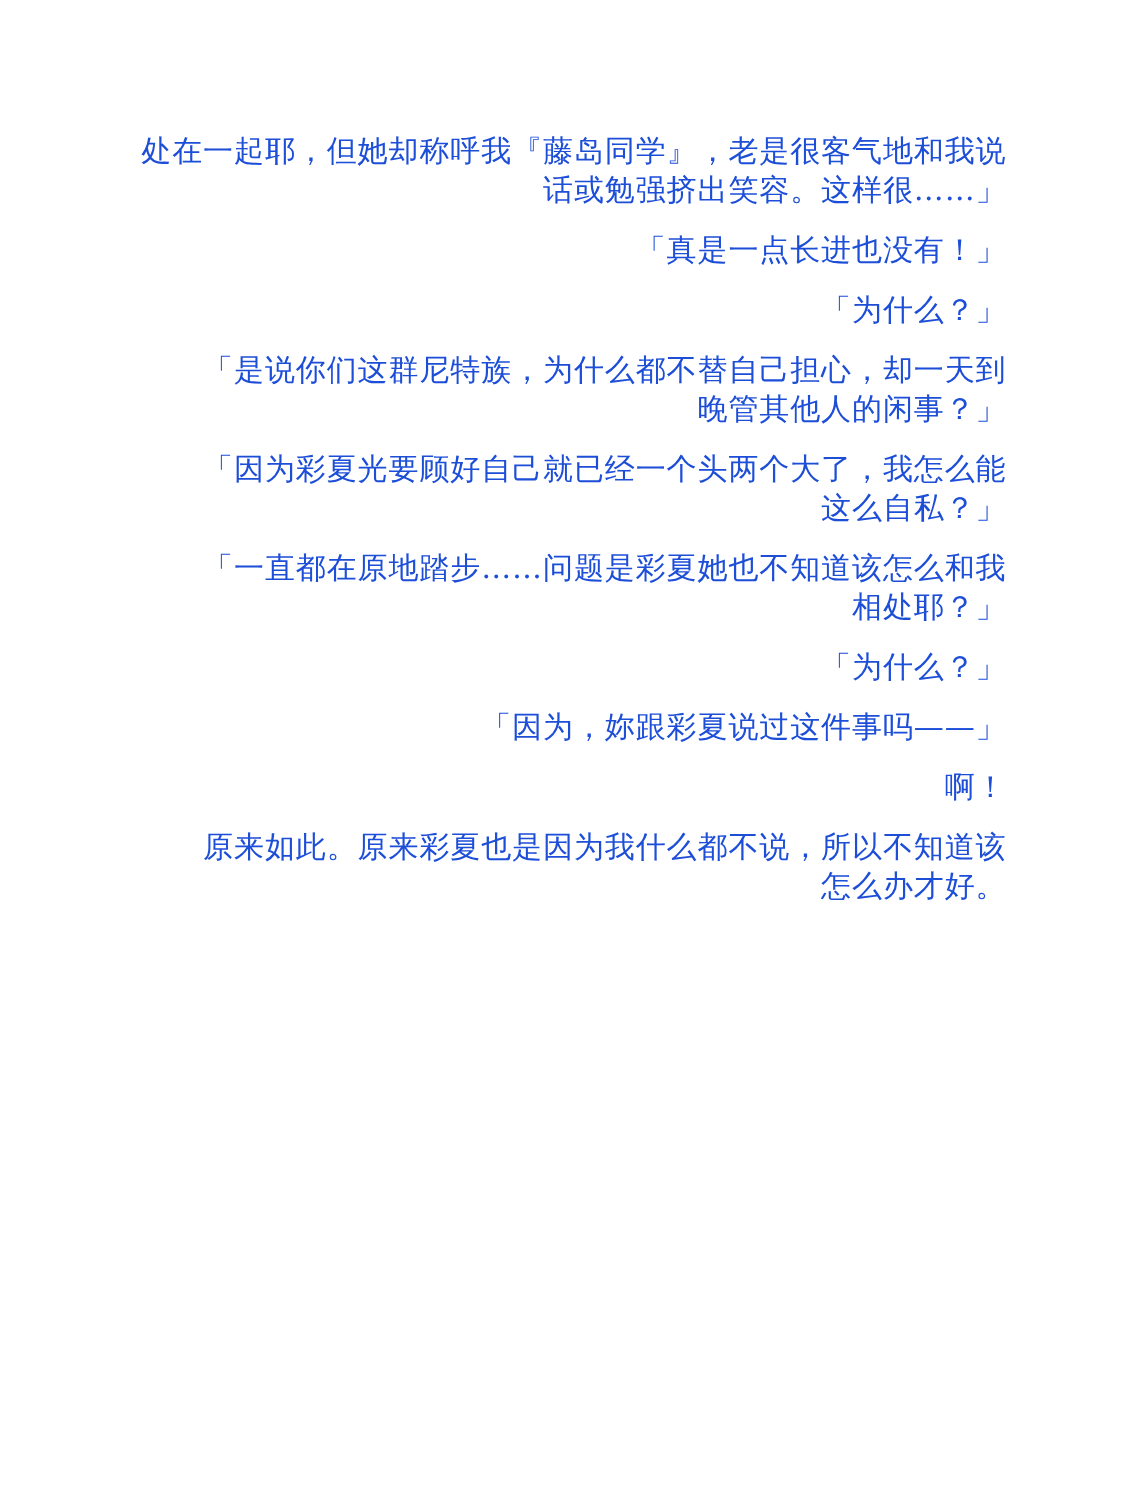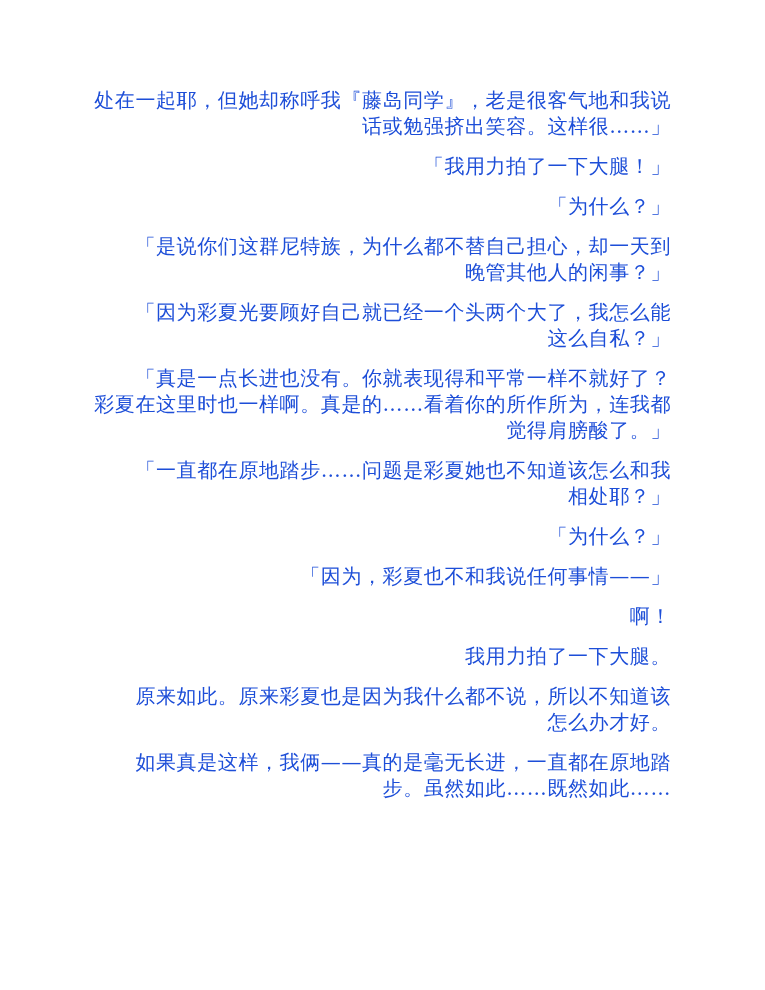--- a/index.html
+++ b/index.html
@@ -22,25 +22,22 @@
     word-break: break-all;
   }
   .para.indent { text-indent: 36px; }
   .para.first { margin-bottom: 14px; }
 </style>
 </head>
 <body>
 
 <div class="page">
   <p class="para first">处在一起耶，但她却称呼我『藤岛同学』，老是很客气地和我说话或勉强挤出笑容。这样很……」</p>
-  <p class="para indent">「我用力拍了一下大腿！」</p>
+  <p class="para indent">「真是一点长进也没有！」</p>
   <p class="para indent">「为什么？」</p>
   <p class="para indent">「是说你们这群尼特族，为什么都不替自己担心，却一天到晚管其他人的闲事？」</p>
   <p class="para indent">「因为彩夏光要顾好自己就已经一个头两个大了，我怎么能这么自私？」</p>
-  <p class="para indent">「真是一点长进也没有。你就表现得和平常一样不就好了？彩夏在这里时也一样啊。真是的……看着你的所作所为，连我都觉得肩膀酸了。」</p>
   <p class="para indent">「一直都在原地踏步……问题是彩夏她也不知道该怎么和我相处耶？」</p>
   <p class="para indent">「为什么？」</p>
-  <p class="para indent">「因为，彩夏也不和我说任何事情——」</p>
+  <p class="para indent">「因为，妳跟彩夏说过这件事吗——」</p>
   <p class="para indent">啊！</p>
-  <p class="para indent">我用力拍了一下大腿。</p>
   <p class="para indent">原来如此。原来彩夏也是因为我什么都不说，所以不知道该怎么办才好。</p>
-  <p class="para indent">如果真是这样，我俩——真的是毫无长进，一直都在原地踏步。虽然如此……既然如此……</p>
 </div>
 
 </body></html>

